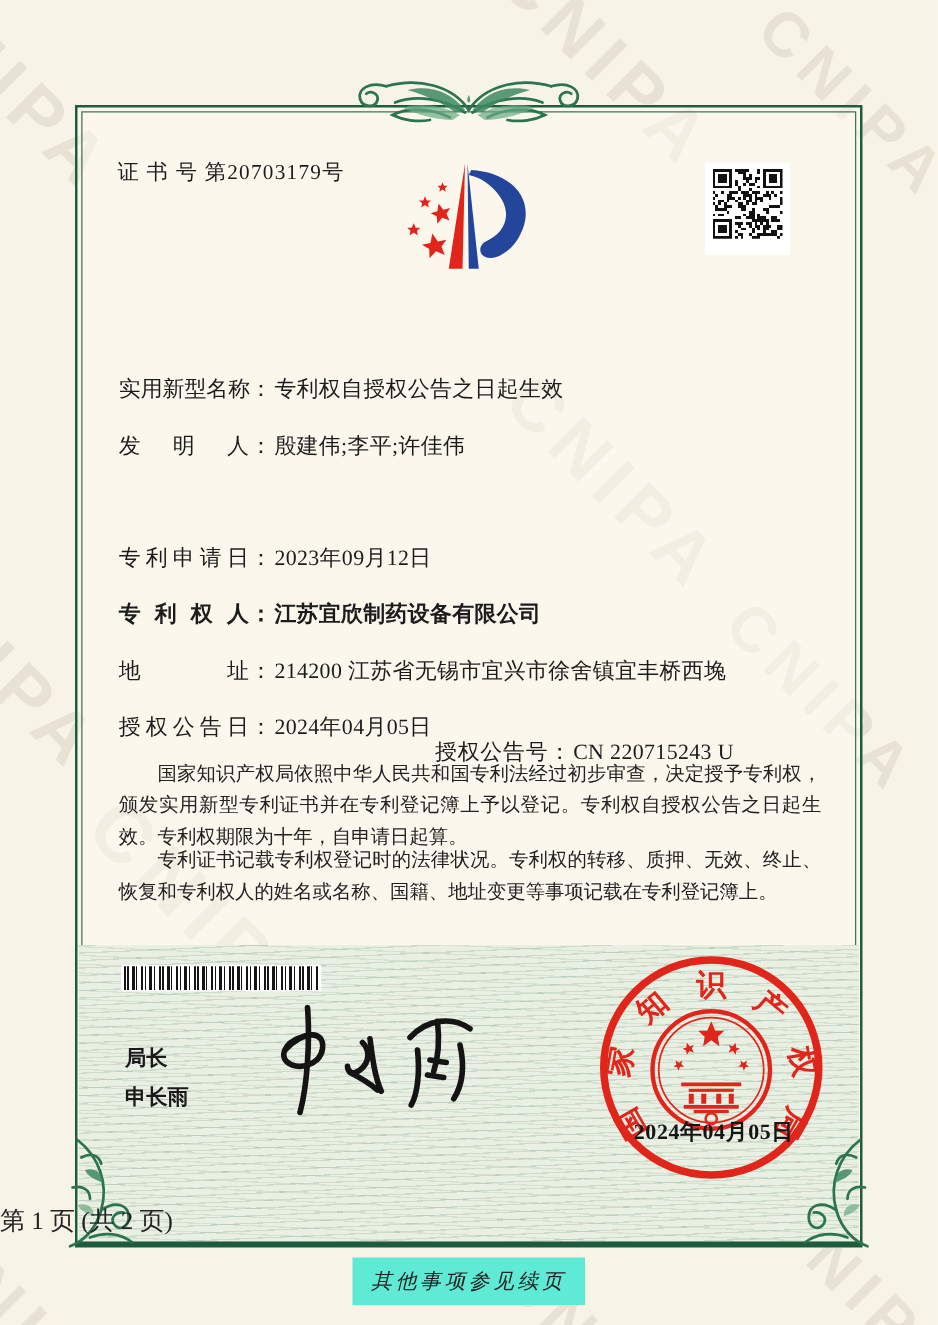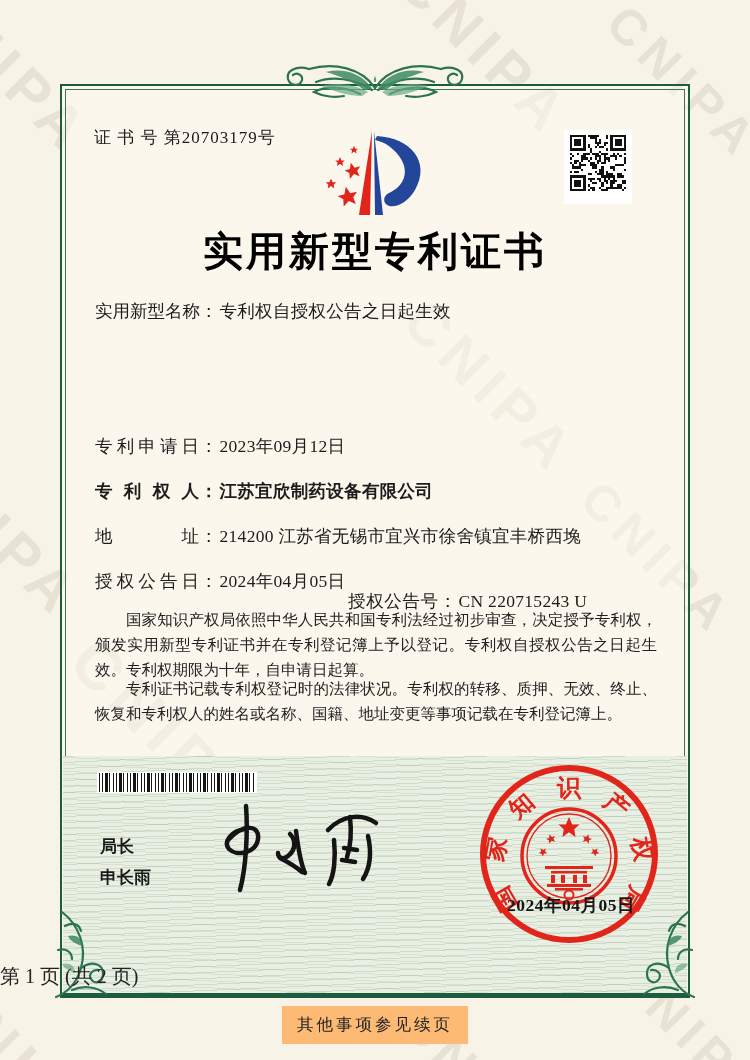--- a/index.html
+++ b/index.html
@@ -108,22 +108,22 @@
   .seal-date{
     position:absolute; left:483px; top:893px; width:176px; text-align:center;
     font-size:17.5px; font-weight:bold; color:#151515; z-index:6; letter-spacing:0.5px;
   }
   .page-indicator{
     position:absolute; left:0; top:963px; width:100%; text-align:left;
     font-size:20px; color:#222; z-index:4;
   }
   .note-box{
     position:absolute; left:50%; transform:translateX(-50%); top:1006px;
-    background:#fdba74; padding:8px 15px; z-index:4;
-    font-size:16.5px; letter-spacing:3px; color:#222; white-space:nowrap;
+    background:#5eead4; padding:8px 15px; z-index:4;
+    font-size:16.5px; letter-spacing:3px; color:#222; white-space:nowrap;font-style:italic;
   }
 </style>
 </head>
 <body>
 
 <div class="page">
 
   <span class="wm wm1">CNIPA</span>
   <span class="wm wm2">CNIPA</span>
   <span class="wm wm3">CNIPA</span>
@@ -380,24 +380,26 @@
           <rect x="8" y="24" width="1" height="1"></rect>
           <rect x="10" y="24" width="1" height="1"></rect>
           <rect x="14" y="24" width="1" height="1"></rect>
           <rect x="15" y="24" width="1" height="1"></rect>
           <rect x="16" y="24" width="1" height="1"></rect>
           <rect x="23" y="24" width="1" height="1"></rect>
         </g>
     </svg>
   </div>
 
-  <div class="title">实用新型专利证书</div>
 
   <div class="frow" style="top:299px;">
     <span class="flabel">实用新型名称</span><span class="fcolon">：</span><span class="fvalue">专利权自授权公告之日起生效</span>
+  </div>
+  <div class="frow" style="top:344px;">
+    <span class="flabel">发明人</span><span class="fcolon">：</span><span class="fvalue">殷建伟;李平;许佳伟</span>
   </div>
   <div class="frow" style="top:434px;">
     <span class="flabel">专利申请日</span><span class="fcolon">：</span><span class="fvalue">2023年09月12日</span>
   </div>
   <div class="frow" style="top:479px;font-weight:bold;">
     <span class="flabel">专利权人</span><span class="fcolon">：</span><span class="fvalue">江苏宜欣制药设备有限公司</span>
   </div>
   <div class="frow" style="top:524px;">
     <span class="flabel">地址</span><span class="fcolon">：</span><span class="fvalue">214200 江苏省无锡市宜兴市徐舍镇宜丰桥西堍</span>
   </div>

